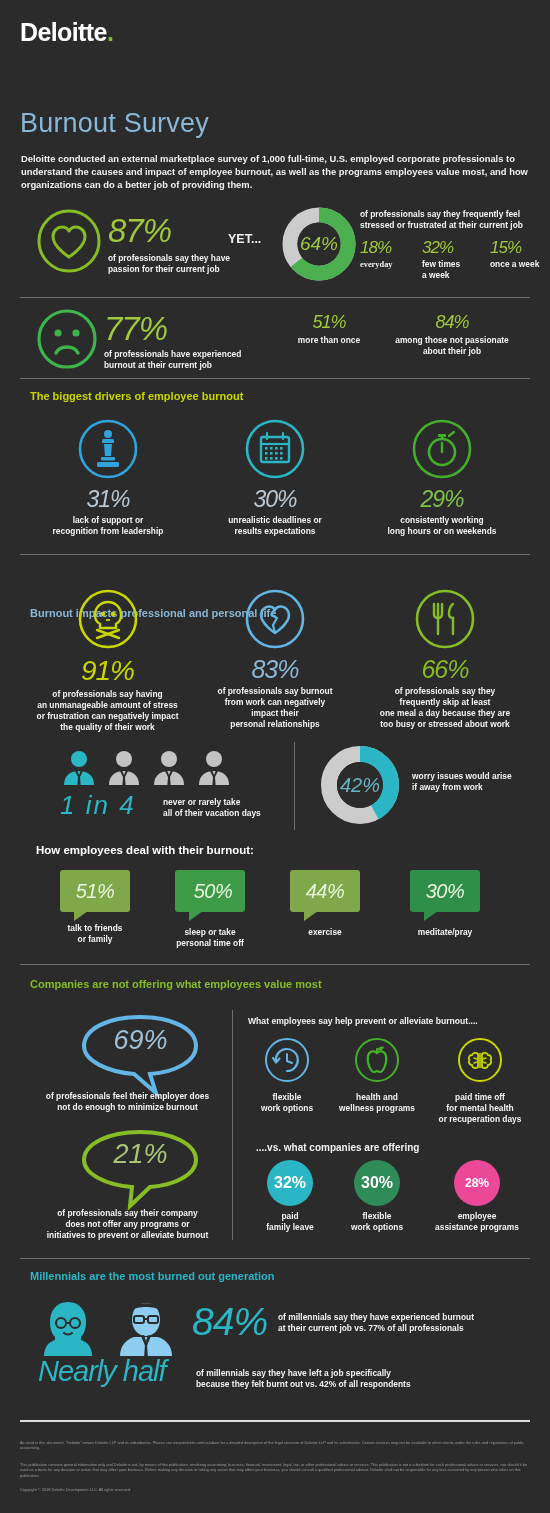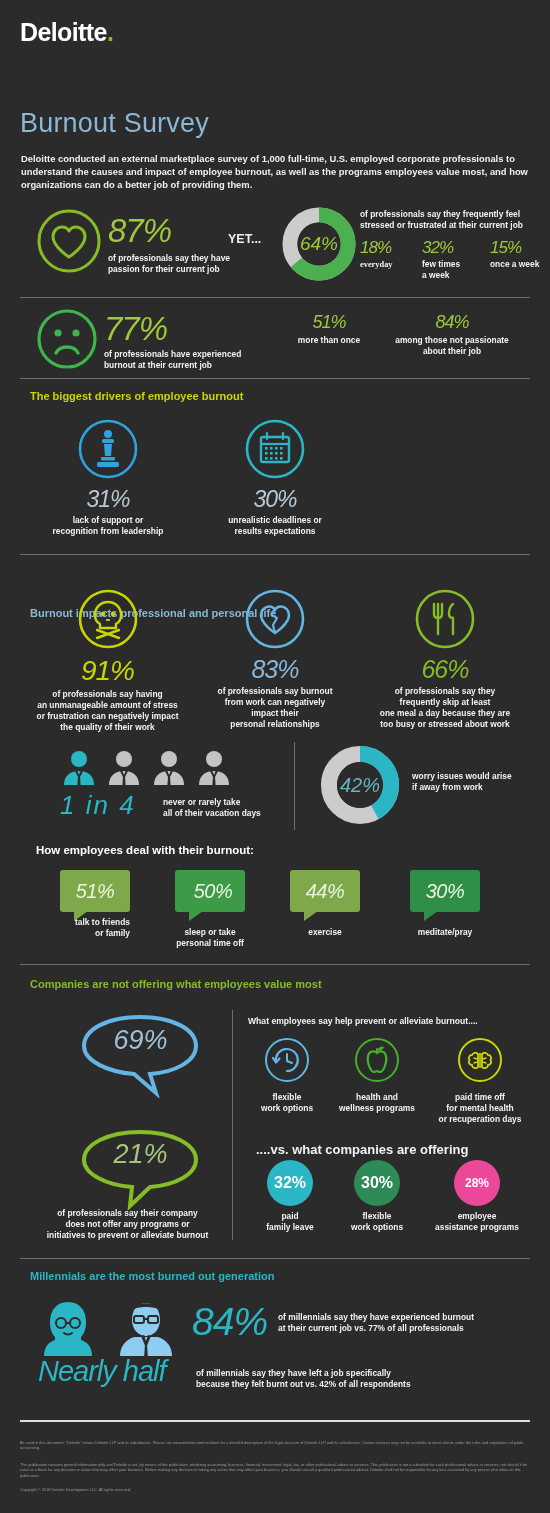--- a/index.html
+++ b/index.html
@@ -198,20 +198,37 @@
         </g>
       </svg>
     </div>
     <div class="big-pct" style="font-size:23px; color:#b9c8d2; margin-top:2px;">30%</div>
     <div class="cap cap-c" style="margin-top:2px;">
       <div>unrealistic deadlines or</div>
       <div>results expectations</div>
     </div>
   </div>
 
+  <div class="ab" style="left:362px; top:418px; width:160px; text-align:center;">
+    <div>
+      <svg width="62" height="62" viewBox="0 0 62 62">
+        <circle cx="31" cy="31" r="28" fill="none" stroke="#43b02a" stroke-width="2.6"></circle>
+        <circle cx="31" cy="34" r="13" fill="none" stroke="#43b02a" stroke-width="2.6"></circle>
+        <line x1="31" y1="34" x2="31" y2="25" stroke="#43b02a" stroke-width="2.4" stroke-linecap="round"></line>
+        <rect x="27" y="16" width="8" height="3" rx="1" fill="#43b02a"></rect>
+        <line x1="31" y1="19" x2="31" y2="21" stroke="#43b02a" stroke-width="2.4"></line>
+        <path d="M38 18 L43 14" stroke="#43b02a" stroke-width="2.4" stroke-linecap="round"></path>
+      </svg>
+    </div>
+    <div class="big-pct" style="font-size:23px; color:#7fc14a; margin-top:2px;">29%</div>
+    <div class="cap cap-c" style="margin-top:2px;">
+      <div>consistently working</div>
+      <div>long hours or on weekends</div>
+    </div>
+  </div>
 
   <div class="rule" style="top:554px;"></div>
 
   <div class="ab sec-head" style="left:30px; top:565px; color:#8ab7d6;margin-top:42px;">Burnout impacts professional and personal life</div>
 
   <div class="ab" style="left:25px; top:588px; width:165px; text-align:center;">
     <div>
       <svg width="62" height="62" viewBox="0 0 62 62">
         <circle cx="31" cy="31" r="28" fill="none" stroke="#c9d600" stroke-width="2.6"></circle>
         <path d="M31 14 C23 14 18 20 18 27 C18 32 21 35 23 36 L23 40 L39 40 L39 36 C41 35 44 32 44 27 C44 20 39 14 31 14 Z" fill="none" stroke="#c9d600" stroke-width="2.4"></path>
@@ -313,21 +330,21 @@
     <div>if away from work</div>
   </div>
 
   <div class="ab sec-head" style="left:36px; top:844px; color:#ffffff; font-size:11.5px;">How employees deal with their burnout:</div>
 
   <div class="ab" style="left:60px; top:870px; width:70px;">
     <div class="flag" style="height:42px; background:#7fa84a; color:#7fa84a;">
       <span class="fv">51%</span>
       <span class="tail"></span>
     </div>
-    <div class="cap cap-c" style="margin-top:5px;text-align:right;">
+    <div class="cap cap-c" style="margin-top:11px;">
       <div>talk to friends</div>
       <div>or family</div>
     </div>
   </div>
   <div class="ab" style="left:175px; top:870px; width:70px;">
     <div class="flag" style="height:42px; background:#3d9b47; color:#3d9b47;padding-left:6px;">
       <span class="fv">50%</span>
       <span class="tail"></span>
     </div>
     <div class="cap cap-c" style="margin-top:15px; width:110px; margin-left:-20px;">
@@ -358,20 +375,24 @@
 
   <div class="ab sec-head" style="left:30px; top:978px; color:#86bc25;">Companies are not offering what employees value most</div>
 
   <div class="vline" style="left:232px; top:1010px; height:230px;"></div>
 
   <div class="bubble-out" style="left:78px; top:1013px;">
     <svg width="125" height="85" viewBox="0 0 125 85">
       <path d="M62 4 C94 4 118 16 118 33 C118 48 98 59 72 61 L78 80 L56 61 C30 59 6 48 6 33 C6 16 30 4 62 4 Z" fill="none" stroke="#62b5e5" stroke-width="4"></path>
     </svg>
     <div style="position:absolute; left:0; top:12px; width:125px; text-align:center; font-size:27px; font-style:italic; font-weight:300; color:#9fc0d8;">69%</div>
+  </div>
+  <div class="ab cap cap-c" style="left:30px; top:1091px; width:195px;">
+    <div>of professionals feel their employer does</div>
+    <div>not do enough to minimize burnout</div>
   </div>
 
   <div class="ab" style="left:248px; top:1016px; font-size:8.6px; font-weight:bold; color:#f2f2f2;">What employees say help prevent or alleviate burnout....</div>
 
   <div class="ab" style="left:244px; top:1036px; width:86px; text-align:center;">
     <div>
       <svg width="48" height="48" viewBox="0 0 48 48">
         <circle cx="24" cy="24" r="21" fill="none" stroke="#62b5e5" stroke-width="2"></circle>
         <path d="M13 26 A11 11 0 1 1 24 35" fill="none" stroke="#62b5e5" stroke-width="2.2" stroke-linecap="round"></path>
         <path d="M10 22 L13 26.5 L16.5 22.5" fill="none" stroke="#62b5e5" stroke-width="2.2" stroke-linecap="round" stroke-linejoin="round"></path>
@@ -421,21 +442,21 @@
       <path d="M62 4 C94 4 118 16 118 32 C118 46 98 57 72 59 L52 78 L54 59 C28 57 6 46 6 32 C6 16 30 4 62 4 Z" fill="none" stroke="#86bc25" stroke-width="4"></path>
     </svg>
     <div style="position:absolute; left:0; top:11px; width:125px; text-align:center; font-size:27px; font-style:italic; font-weight:300; color:#a9c47a;">21%</div>
   </div>
   <div class="ab cap cap-c" style="left:25px; top:1208px; width:205px;">
     <div>of professionals say their company</div>
     <div>does not offer any programs or</div>
     <div>initiatives to prevent or alleviate burnout</div>
   </div>
 
-  <div class="ab" style="left:256px; top:1142px; font-size:13px; font-weight:bold; color:#f2f2f2;">....vs. what companies are offering</div>
+  <div class="ab" style="left:256px; top:1142px; font-size:10px; font-weight:bold; color:#f2f2f2;">....vs. what companies are offering</div>
 
   <div class="ab" style="left:248px; top:1160px; width:84px; text-align:center;">
     <div class="circ" style="width:46px; height:46px; margin:0 auto; background:#2ab6c4; font-size:16px;">32%</div>
     <div class="cap cap-c" style="margin-top:5px;">
       <div>paid</div>
       <div>family leave</div>
     </div>
   </div>
   <div class="ab" style="left:334px; top:1160px; width:86px; text-align:center;">
     <div class="circ" style="width:46px; height:46px; margin:0 auto; background:#2e8b57; font-size:16px;">30%</div>

